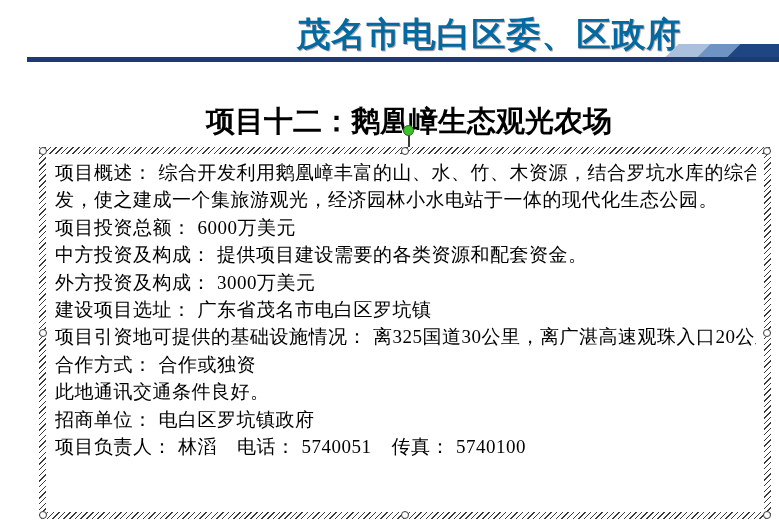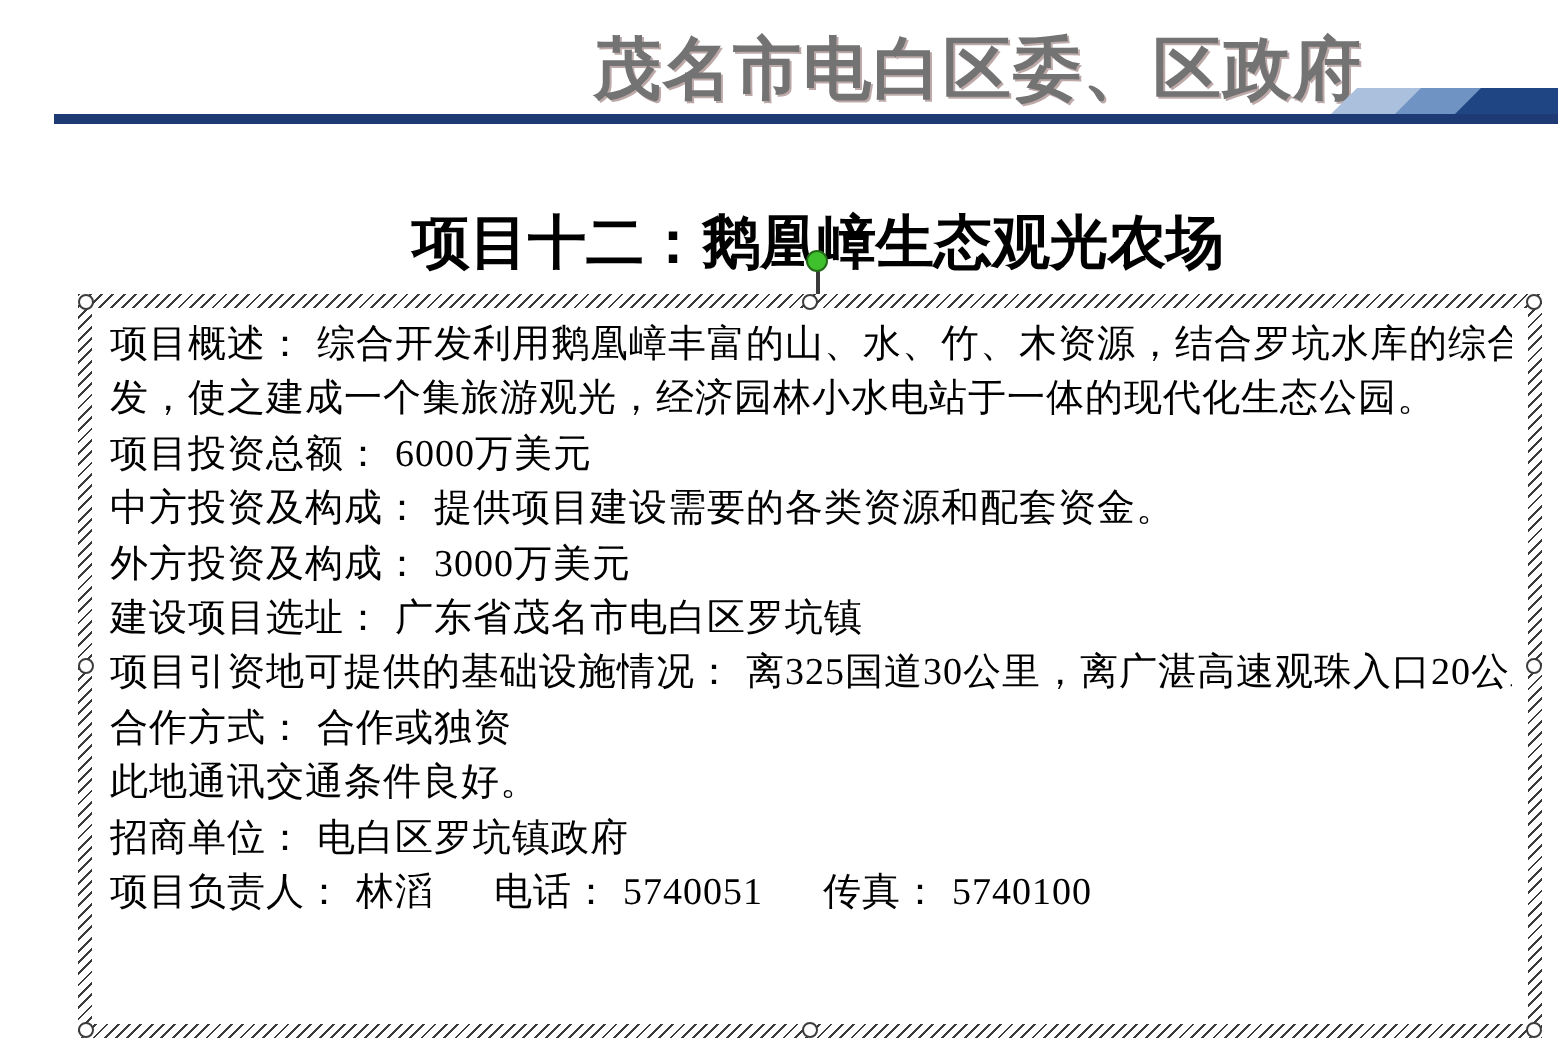--- a/index.html
+++ b/index.html
@@ -3,21 +3,21 @@
 <meta charset="utf-8">
 <style>
   * { margin:0; padding:0; box-sizing:border-box; }
   html,body { width:779px; height:529px; overflow:hidden; background:#fff; }
   body { position:relative; font-family:"Liberation Serif","DejaVu Serif",serif; }
 
   
   .hdr-title {
     position:absolute; left:250px; top:12px; width:478px;
     text-align:center; font-size:34px; font-weight:600; letter-spacing:1px;
-    color:#737373; text-shadow:1px 1px 0 rgba(70,10,10,.35);
+    color:#0369a1; text-shadow:1px 1px 0 rgba(70,10,10,.35);
     white-space:nowrap;
   }
   .hdr-rule { position:absolute; left:27px; top:57px; width:752px; height:5px; background:#1e3a74; }
   .accent { position:absolute; top:44px; height:13px; transform:skewX(-45deg); }
   .accent.light { left:672px; width:36px; background:#abc0dd; }
   .accent.mid   { left:704px; width:40px; background:#6f94c3; }
   .accent.dark  { left:734px; width:80px; background:#1f4682; }
 
   
   .subtitle {
@@ -49,21 +49,21 @@
   .h-ml{left:0;top:calc(50% - 4px)} .h-mr{right:0;top:calc(50% - 4px)}
   .h-bl{left:0;bottom:0} .h-bc{left:calc(50% - 4px);bottom:0} .h-br{right:0;bottom:0}
 
   
   .content-line {
     height:27.4px; line-height:27.4px; font-size:19px; color:#000;
     white-space:nowrap; overflow:hidden;
   }
   .seg { letter-spacing:0.5px; }
   .seg.bold { font-weight:400; }
-  .seg.gap { margin-left:30px; }
+  .seg.gap { margin-left:20px; }
   .seg.pad { margin-left:6px; }
 </style>
 </head>
 <body>
 
 <div class="hdr-title">茂名市电白区委、区政府</div>
 <div class="hdr-rule"></div>
 <div class="accent light"></div>
 <div class="accent mid"></div>
 <div class="accent dark"></div>

